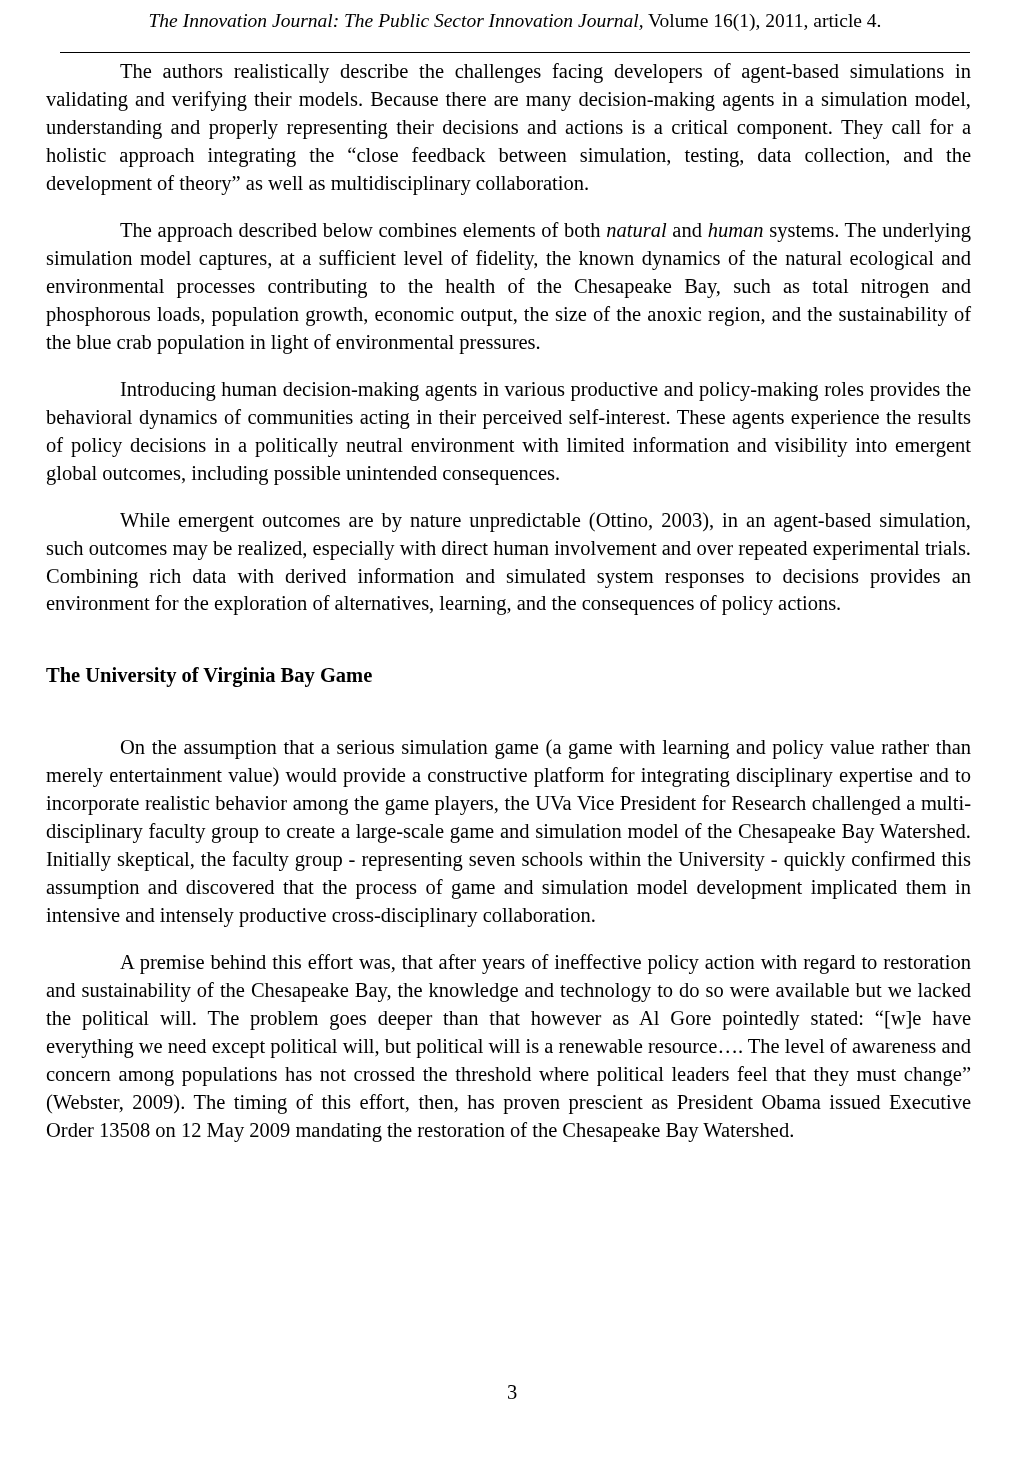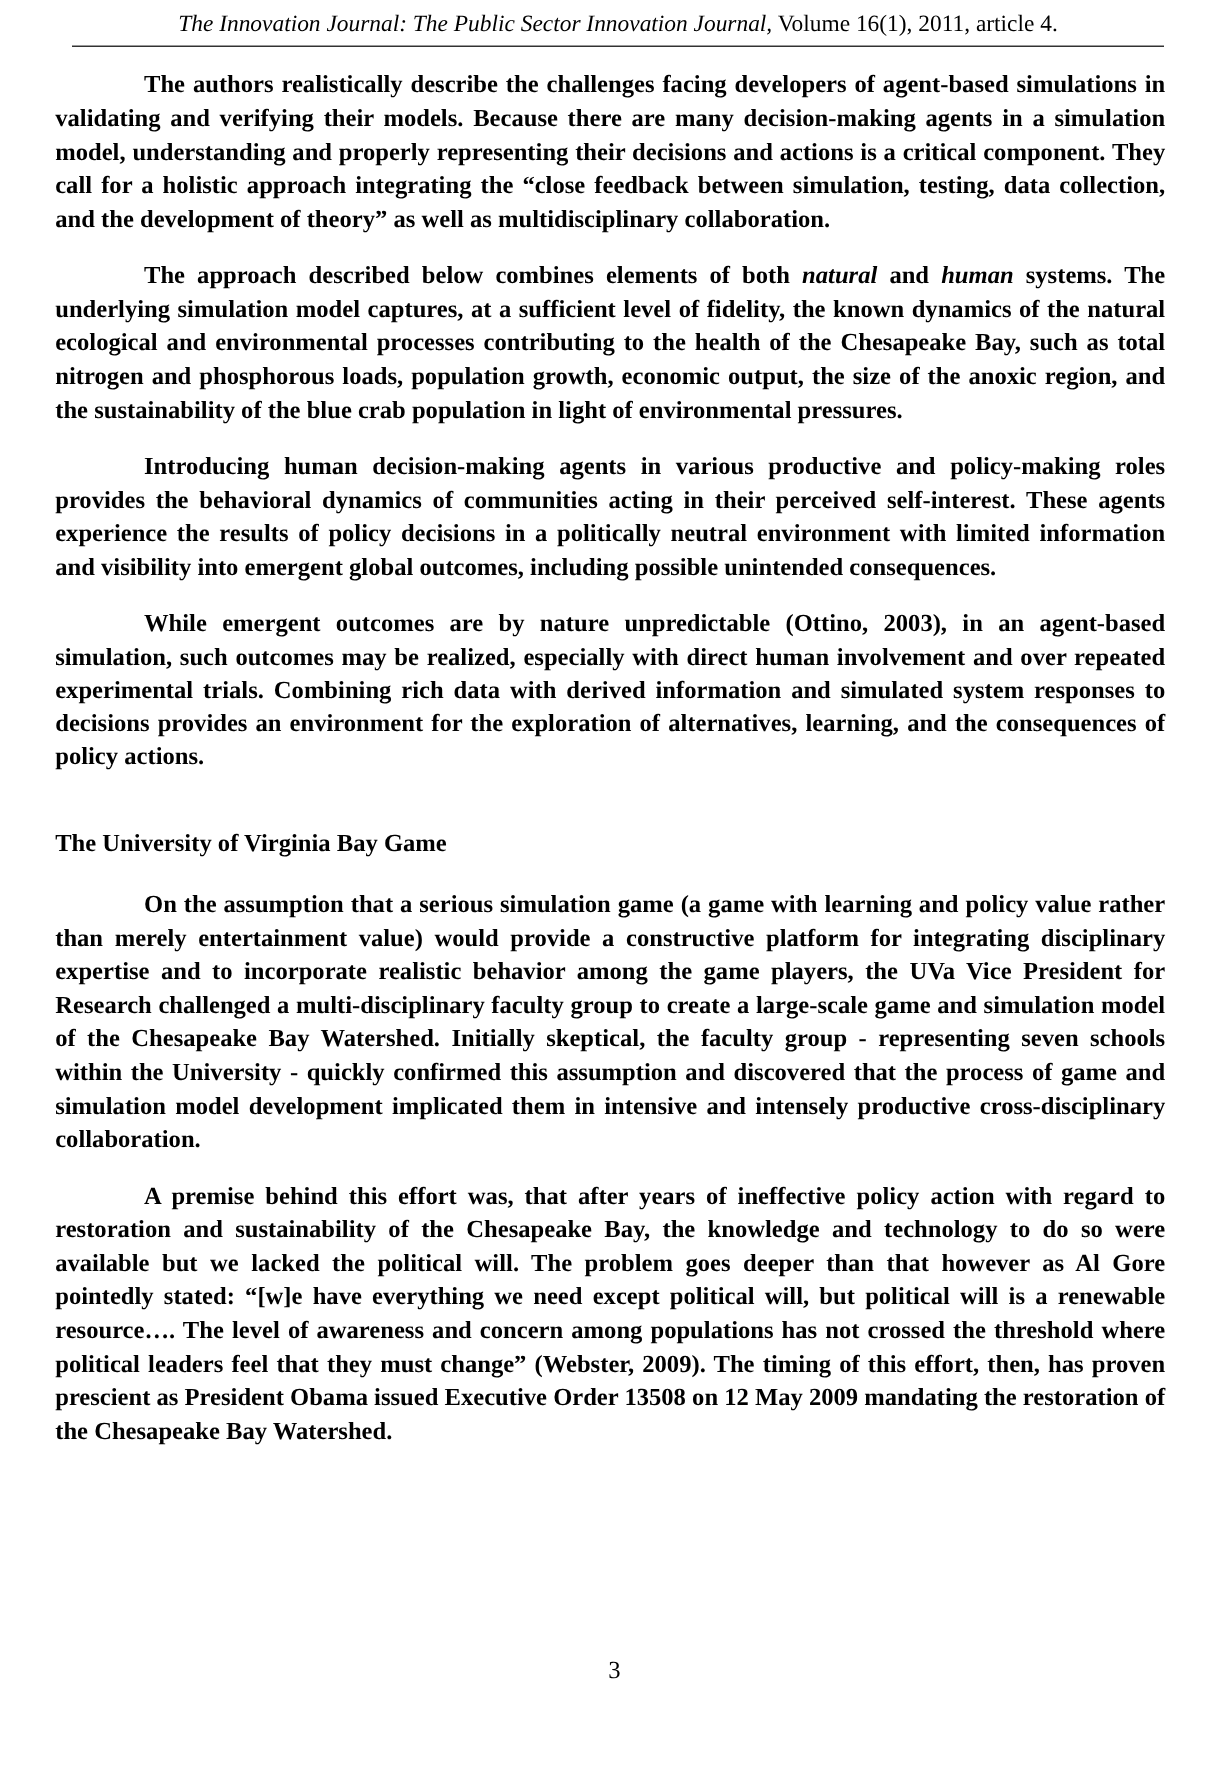--- a/index.html
+++ b/index.html
@@ -23,54 +23,53 @@
   }
   .header {
     position: absolute;
     top: 8px;
     left: 60px;
     width: 910px;
     text-align: center;
     font-size: 19.5px;
     line-height: 1.3;
     border-bottom: 1.5px solid #000;
-    padding-bottom: 5px;
+    padding-bottom: 19px;
   }
   .header .ital {
     font-style: italic;
   }
   .body-area {
     position: absolute;
     top: 58px;
     left: 46px;
     width: 925px;
   }
   p {
     margin: 0 0 0 0;
     font-size: 20.5px;
     line-height: 1.365;
     text-align: justify;
     text-justify: inter-word;
   }
   p.indent {
     text-indent: 74px;
-    font-weight: bold;
   }
   p + p {
     margin-top: 19px;
   }
   .sec-head {
     font-size: 20.5px;
     font-weight: bold;
     line-height: 1.365;
     margin-top: 44px;
     margin-bottom: 17px;
   }
   .sec-head + p.indent {
-    margin-top: 23px;
+    margin-top: 44px;
   }
   .folio {
     position: absolute;
     bottom: 70px;
     left: 0;
     width: 1024px;
     text-align: center;
     font-size: 20.5px;
   }
   em { font-style: italic; }

